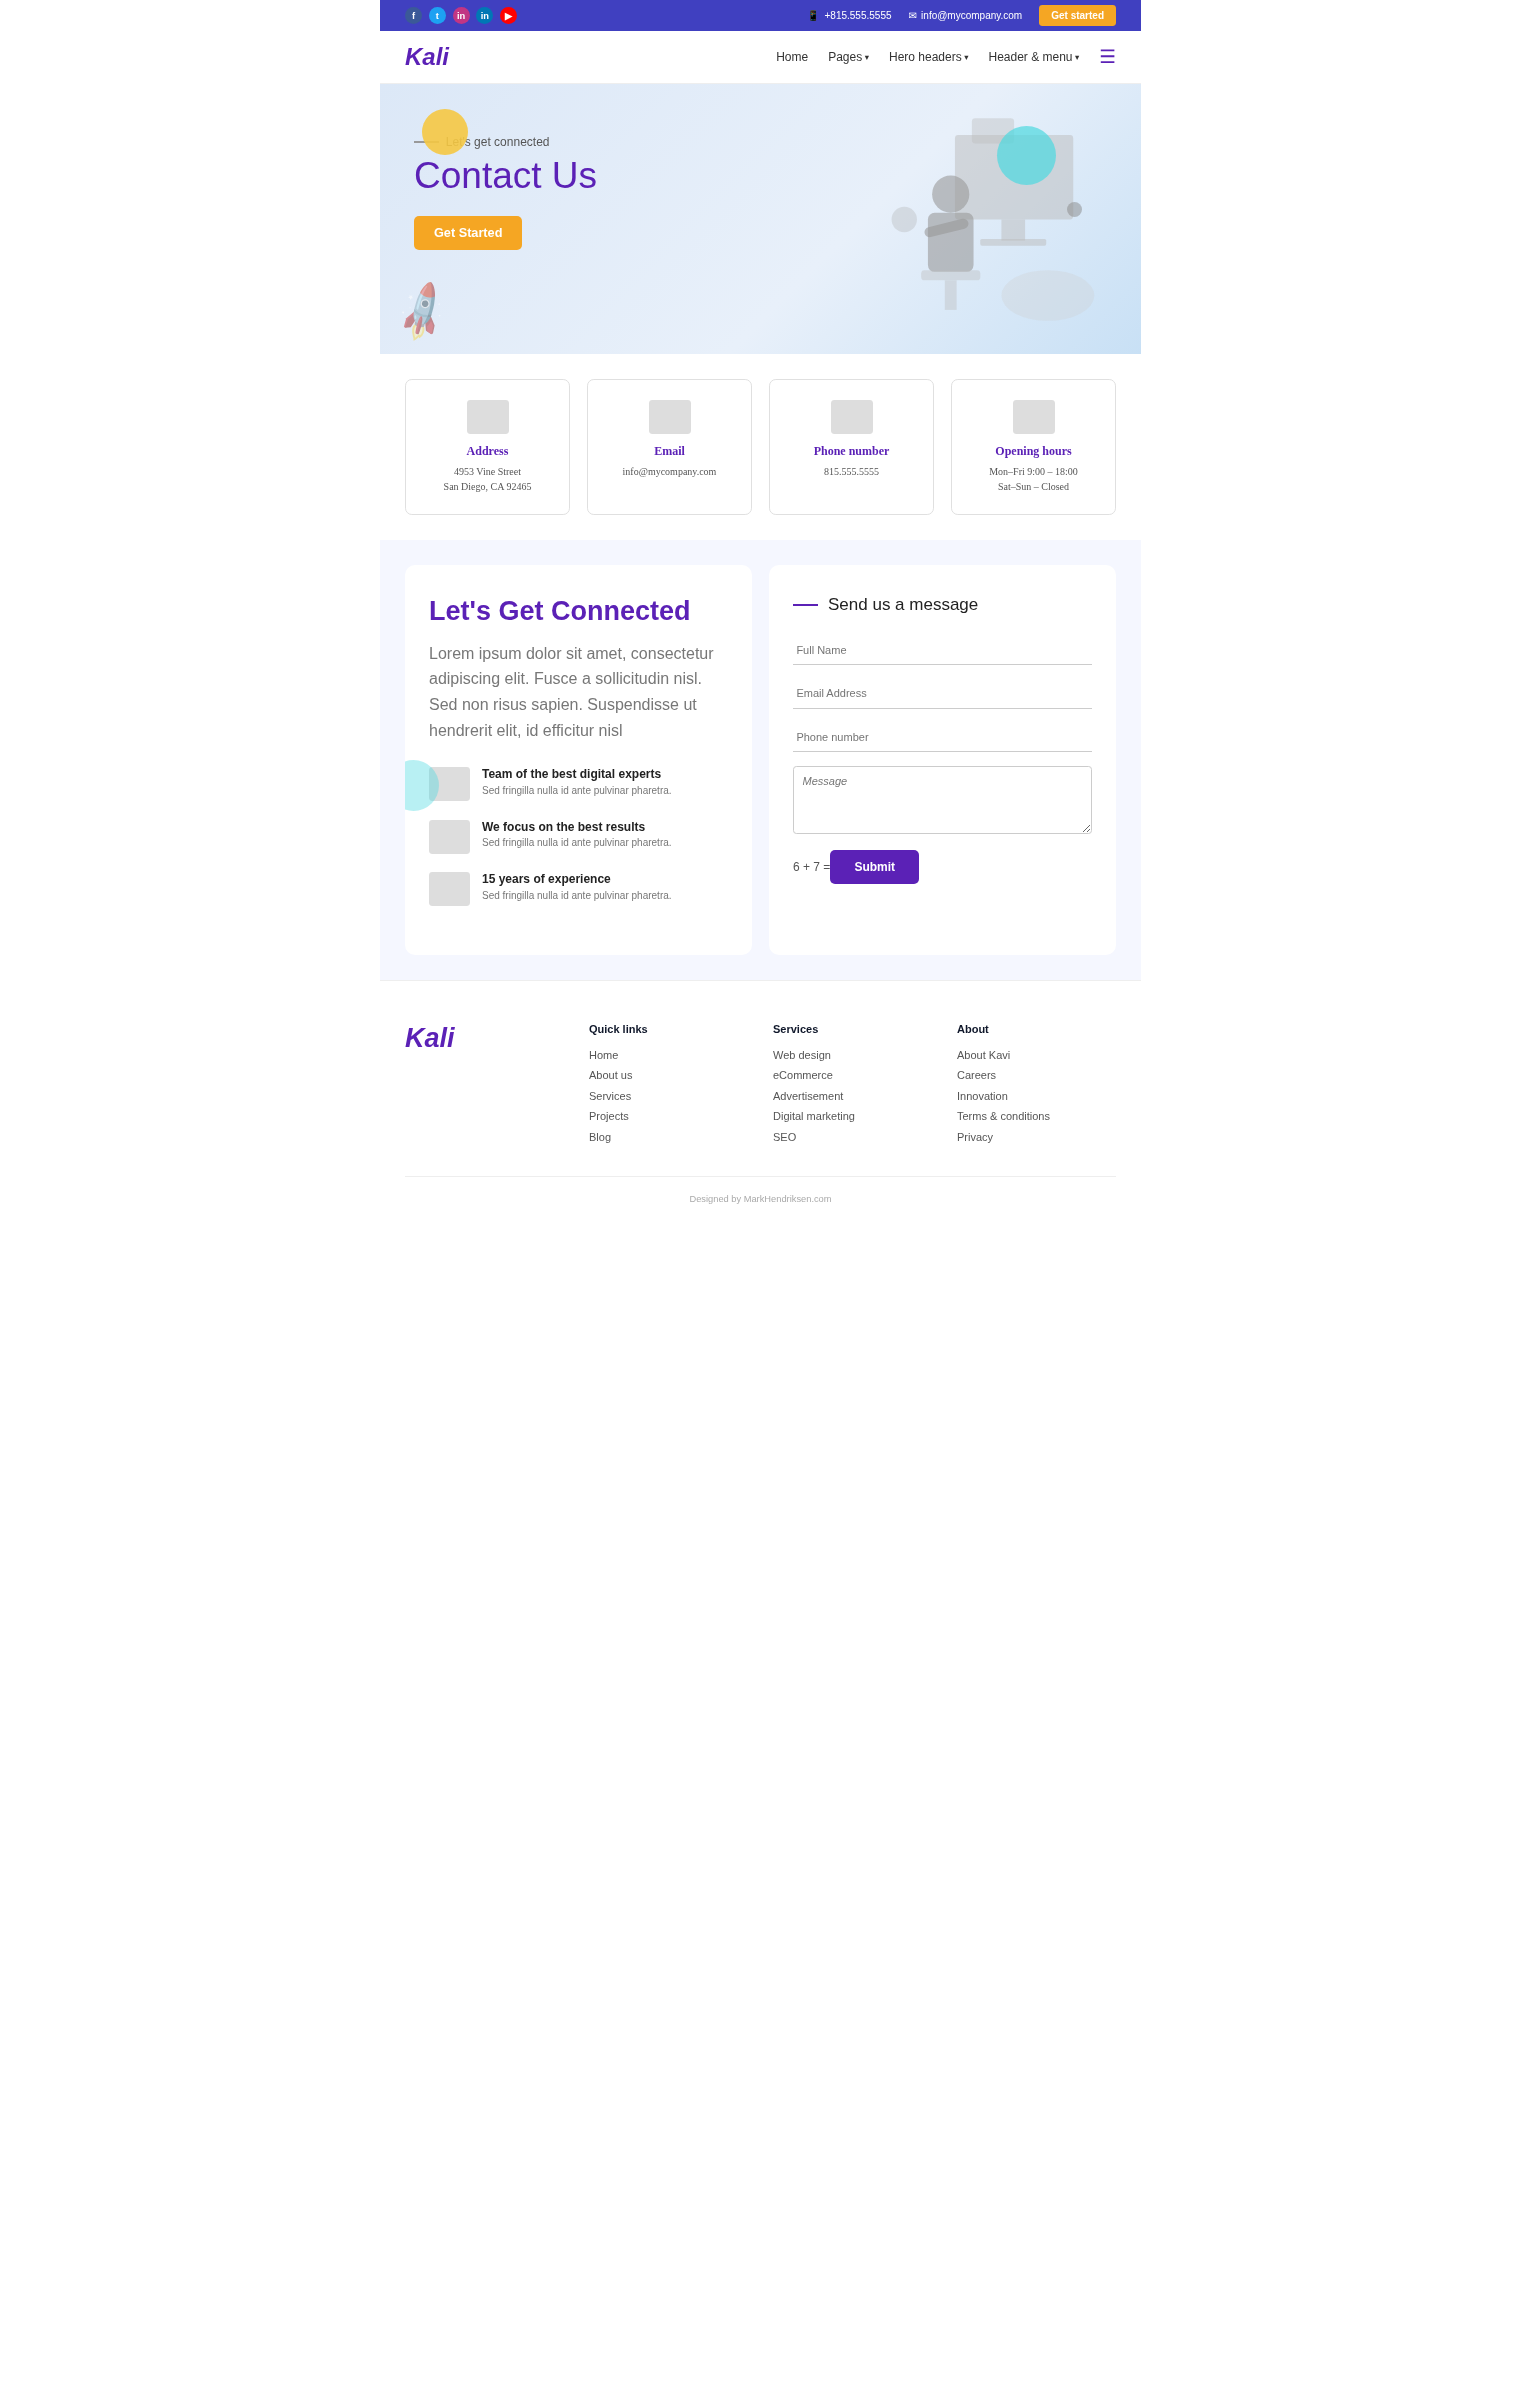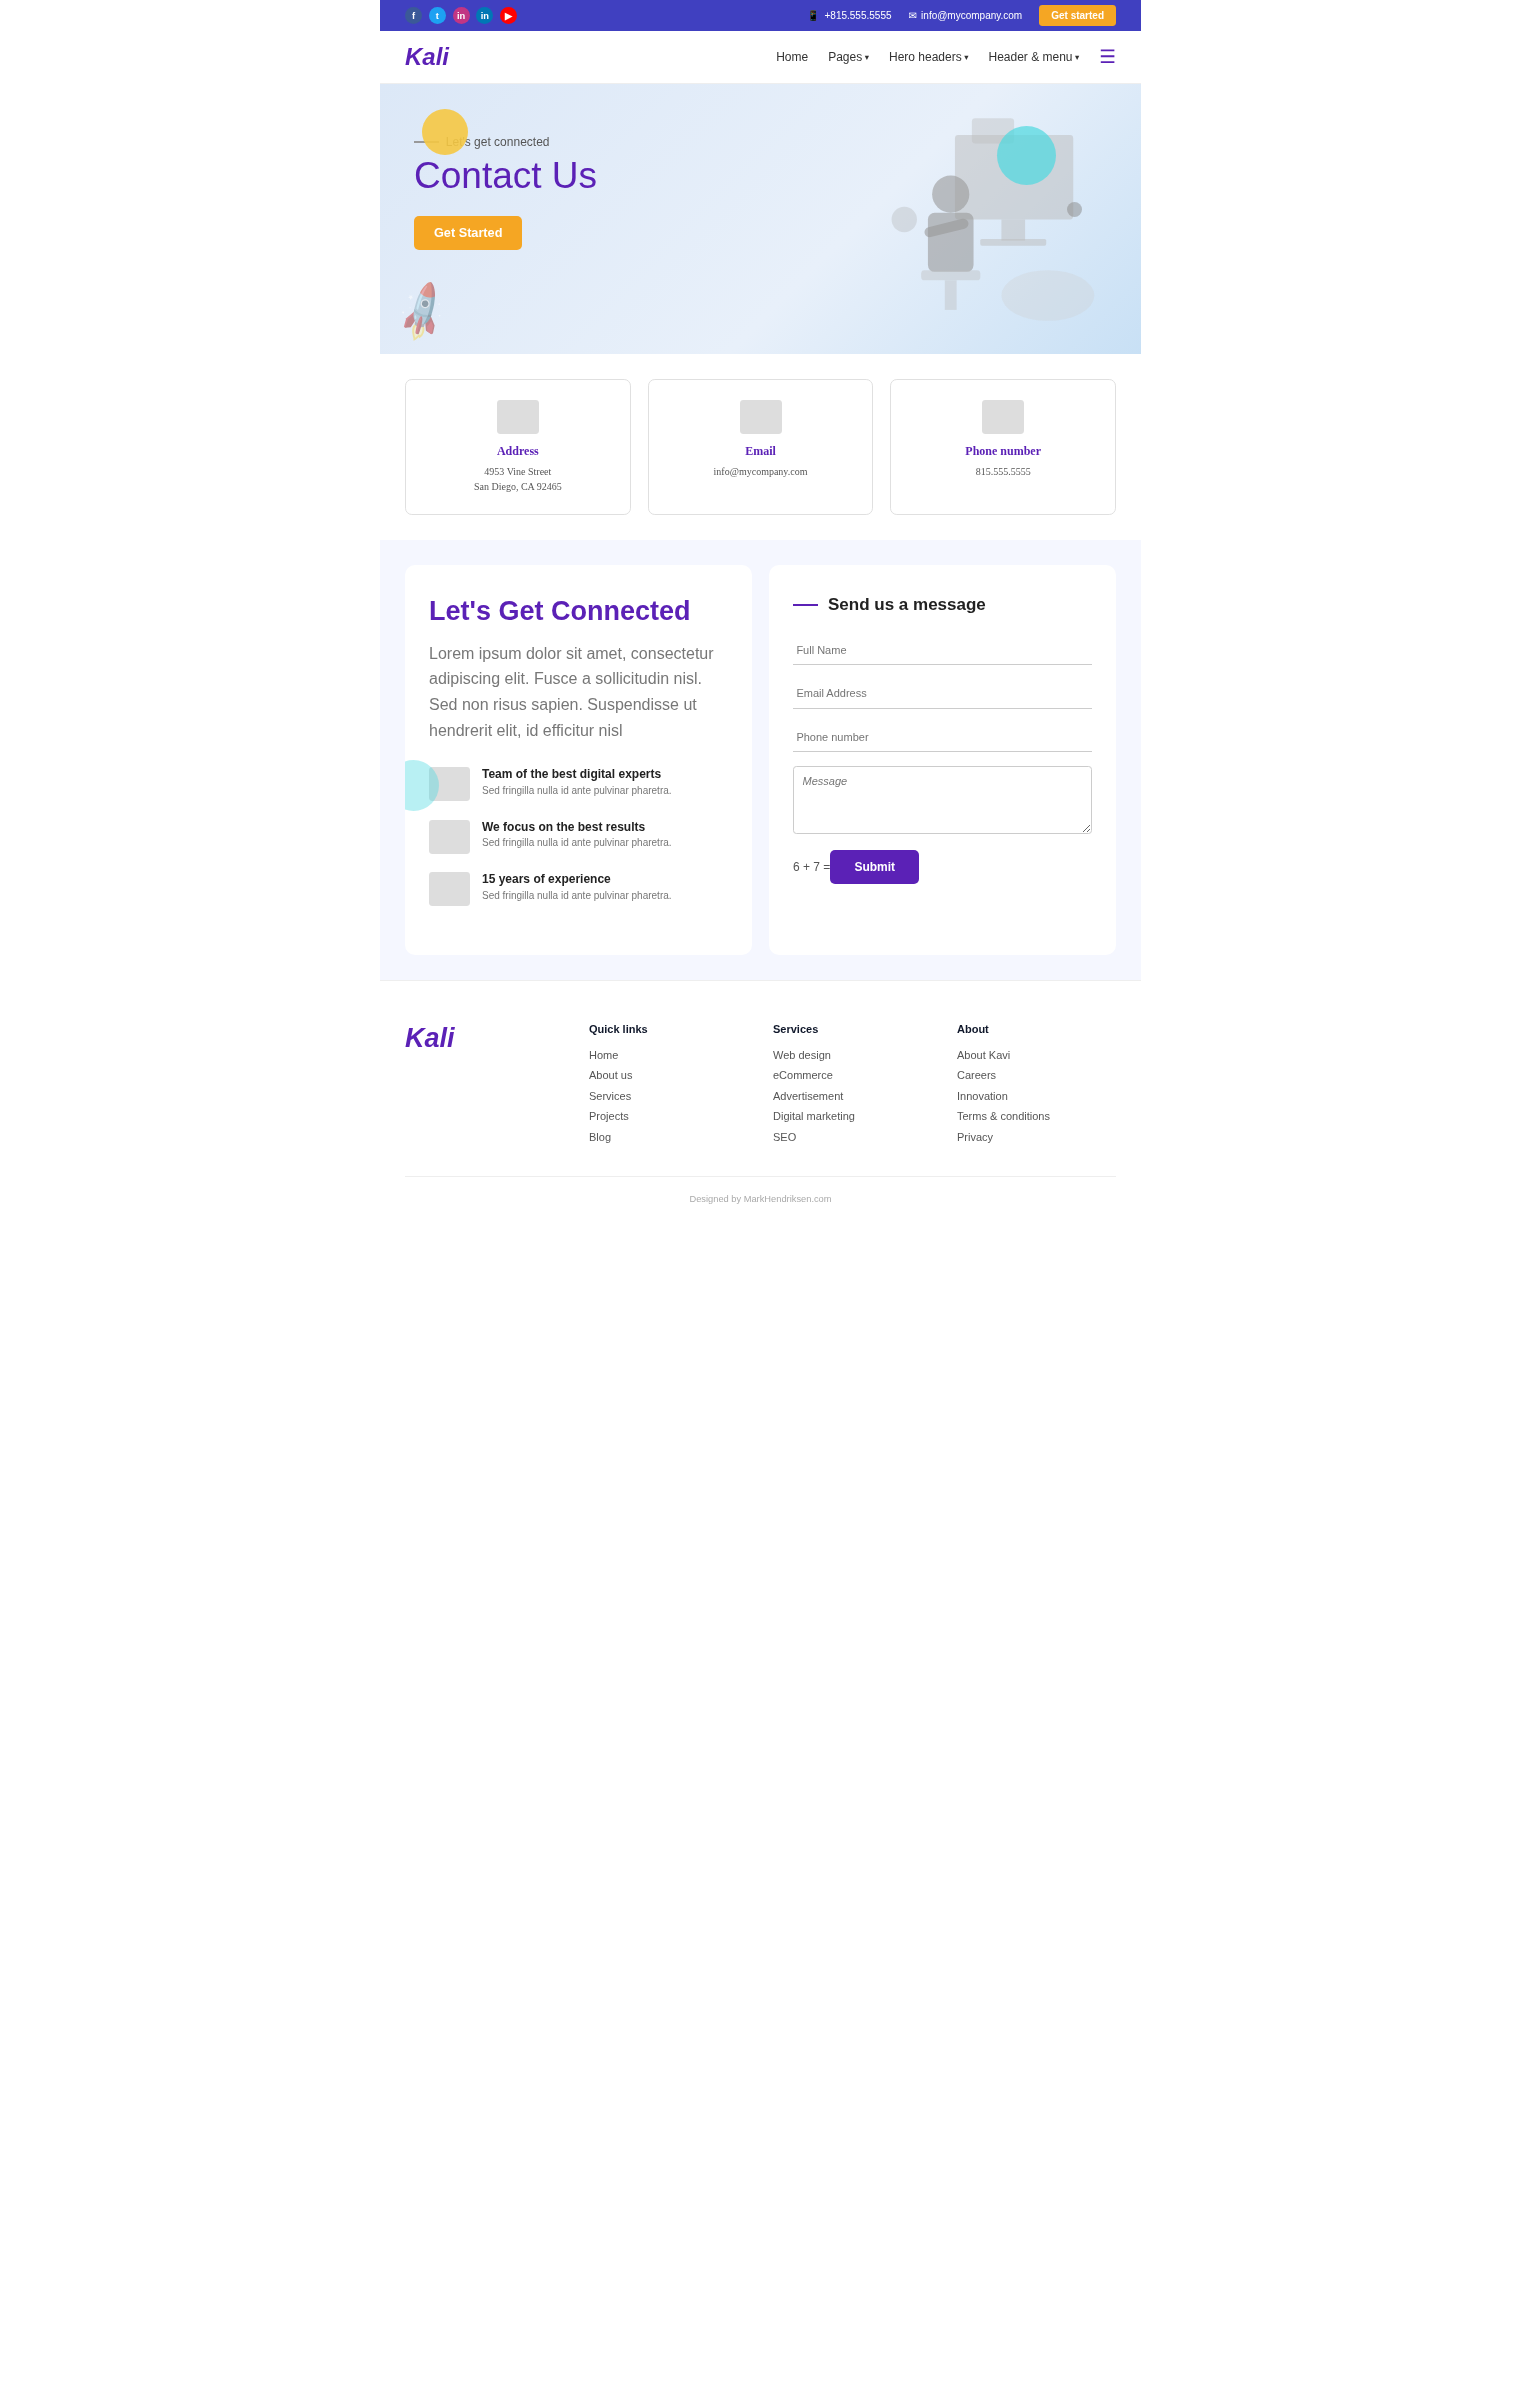--- a/index.html
+++ b/index.html
@@ -111,21 +111,21 @@
       position: absolute; left: -17px; top: 50%;
       width: 51px; height: 51px; border-radius: 50%; background: #4dd9e0; opacity: 0.4;
     }
 
     
     .connect-right {
       flex: 1; background: #fff; border-radius: 10px; padding: 30px 24px;
     }
     .form-header { display: flex; align-items: center; gap: 10px; margin-bottom: 20px; }
     .form-header-line { width: 25px; height: 1.7px; background: #5b21b6; }
-    .form-header-title { font-size: 17px; font-weight: bold; color: #222; }
+    .form-header-title { font-size: 17px; font-weight: normal; color: #222; }
     .form-group { margin-bottom: 13.5px; }
     .form-input {
       width: 100%; border: none; border-bottom: 0.8px solid #ccc;
       padding: 8.5px 3.4px; font-size: 11px; color: #333; outline: none;
       background: transparent;
     }
     .form-textarea {
       width: 100%; border: 0.8px solid #ccc; border-radius: 3.4px;
       padding: 8.5px; font-size: 11px; color: #333; outline: none;
       resize: vertical; min-height: 68px; font-family: Arial, sans-serif; font-style: italic;
@@ -236,20 +236,26 @@
   <div class="contact-card">
     <div class="card-icon-placeholder"></div>
     <div class="card-title">Email</div>
     <div class="card-text">info@mycompany.com</div>
   </div>
   <div class="contact-card">
     <div class="card-icon-placeholder"></div>
     <div class="card-title">Phone number</div>
     <div class="card-text">815.555.5555</div>
   </div>
+  <div class="contact-card">
+    <div class="card-icon-placeholder"></div>
+    <div class="card-title">Opening hours</div>
+    <div class="card-text">Mon–Fri 9:00 – 18:00</div>
+    <div class="card-text">Sat–Sun – Closed</div>
+  </div>
 </div>
 
 <div class="connect-section">
 
   <div class="connect-left">
     <div class="cyan-blob"></div>
     <h2 class="connect-title">Let's Get Connected</h2>
     <p class="connect-desc">Lorem ipsum dolor sit amet, consectetur adipiscing elit. Fusce a sollicitudin nisl. Sed non risus sapien. Suspendisse ut hendrerit elit, id efficitur nisl</p>
 
     <div class="connect-feature">

